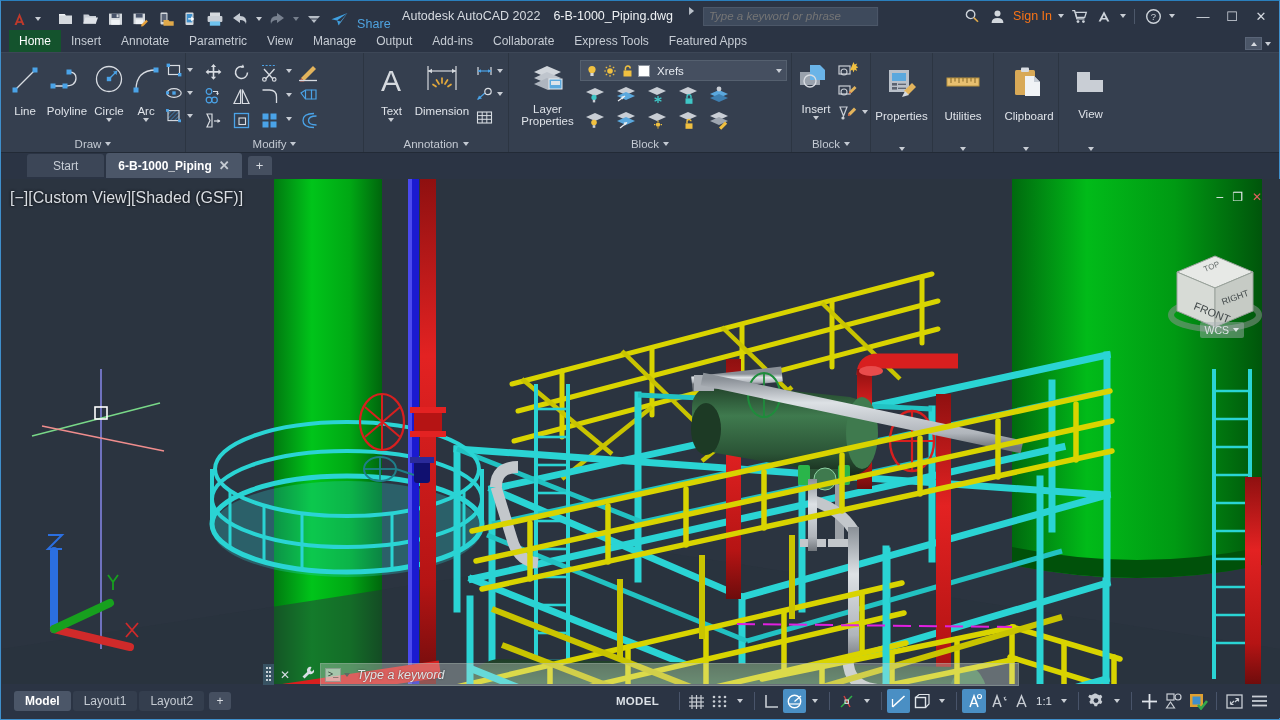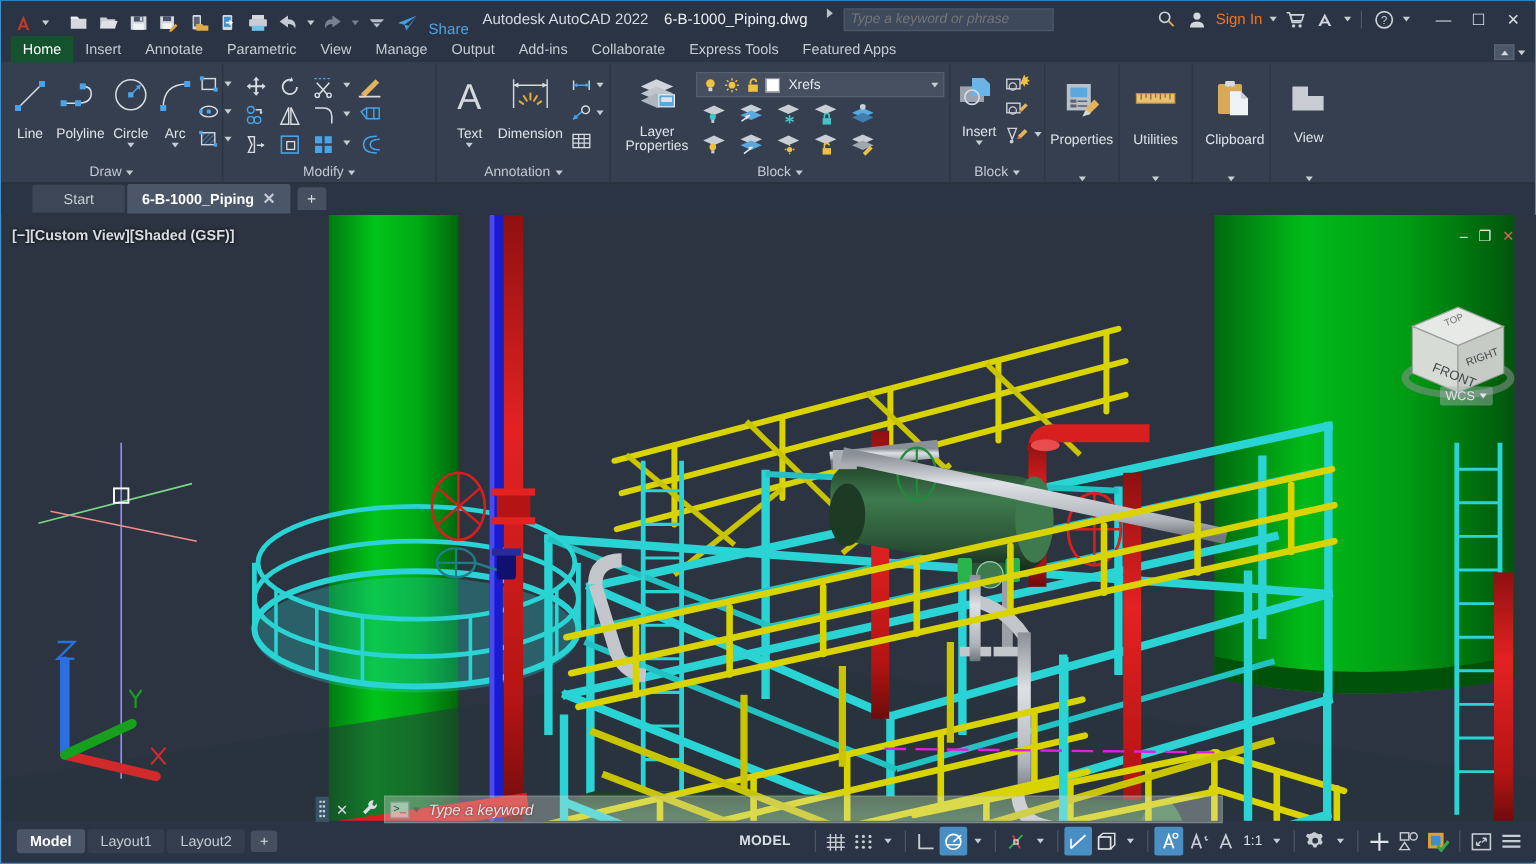--- a/index.html
+++ b/index.html
@@ -210,24 +210,23 @@
   
   .canvas {
     position: absolute;
     left: 1px; top: 178px;
     width: 1278px; height: 506px;
     background: #2b3440;
     overflow: hidden;
   }
   .vplabel {
     position: absolute; left: 8px; top: 10px;
-    color: #d9dde3; font-size: 12px;
+    color: #d9dde3; font-size: 16px;
     z-index: 20; white-space: nowrap;
     text-shadow: 0 0 3px #000;
-    font-weight: bold;
   }
   .vp-ctrl {
     position: absolute; right: 18px; top: 11px;
     display: flex; align-items: center; gap: 9px;
     z-index: 20; color: #e8ebef; font-size: 12px;
   }
   .wcs-lbl {
     position: absolute; right: 36px; top: 143px;
     background: rgba(170,180,185,0.45);
     color: #dfe4e6; font-size: 10.5px;

